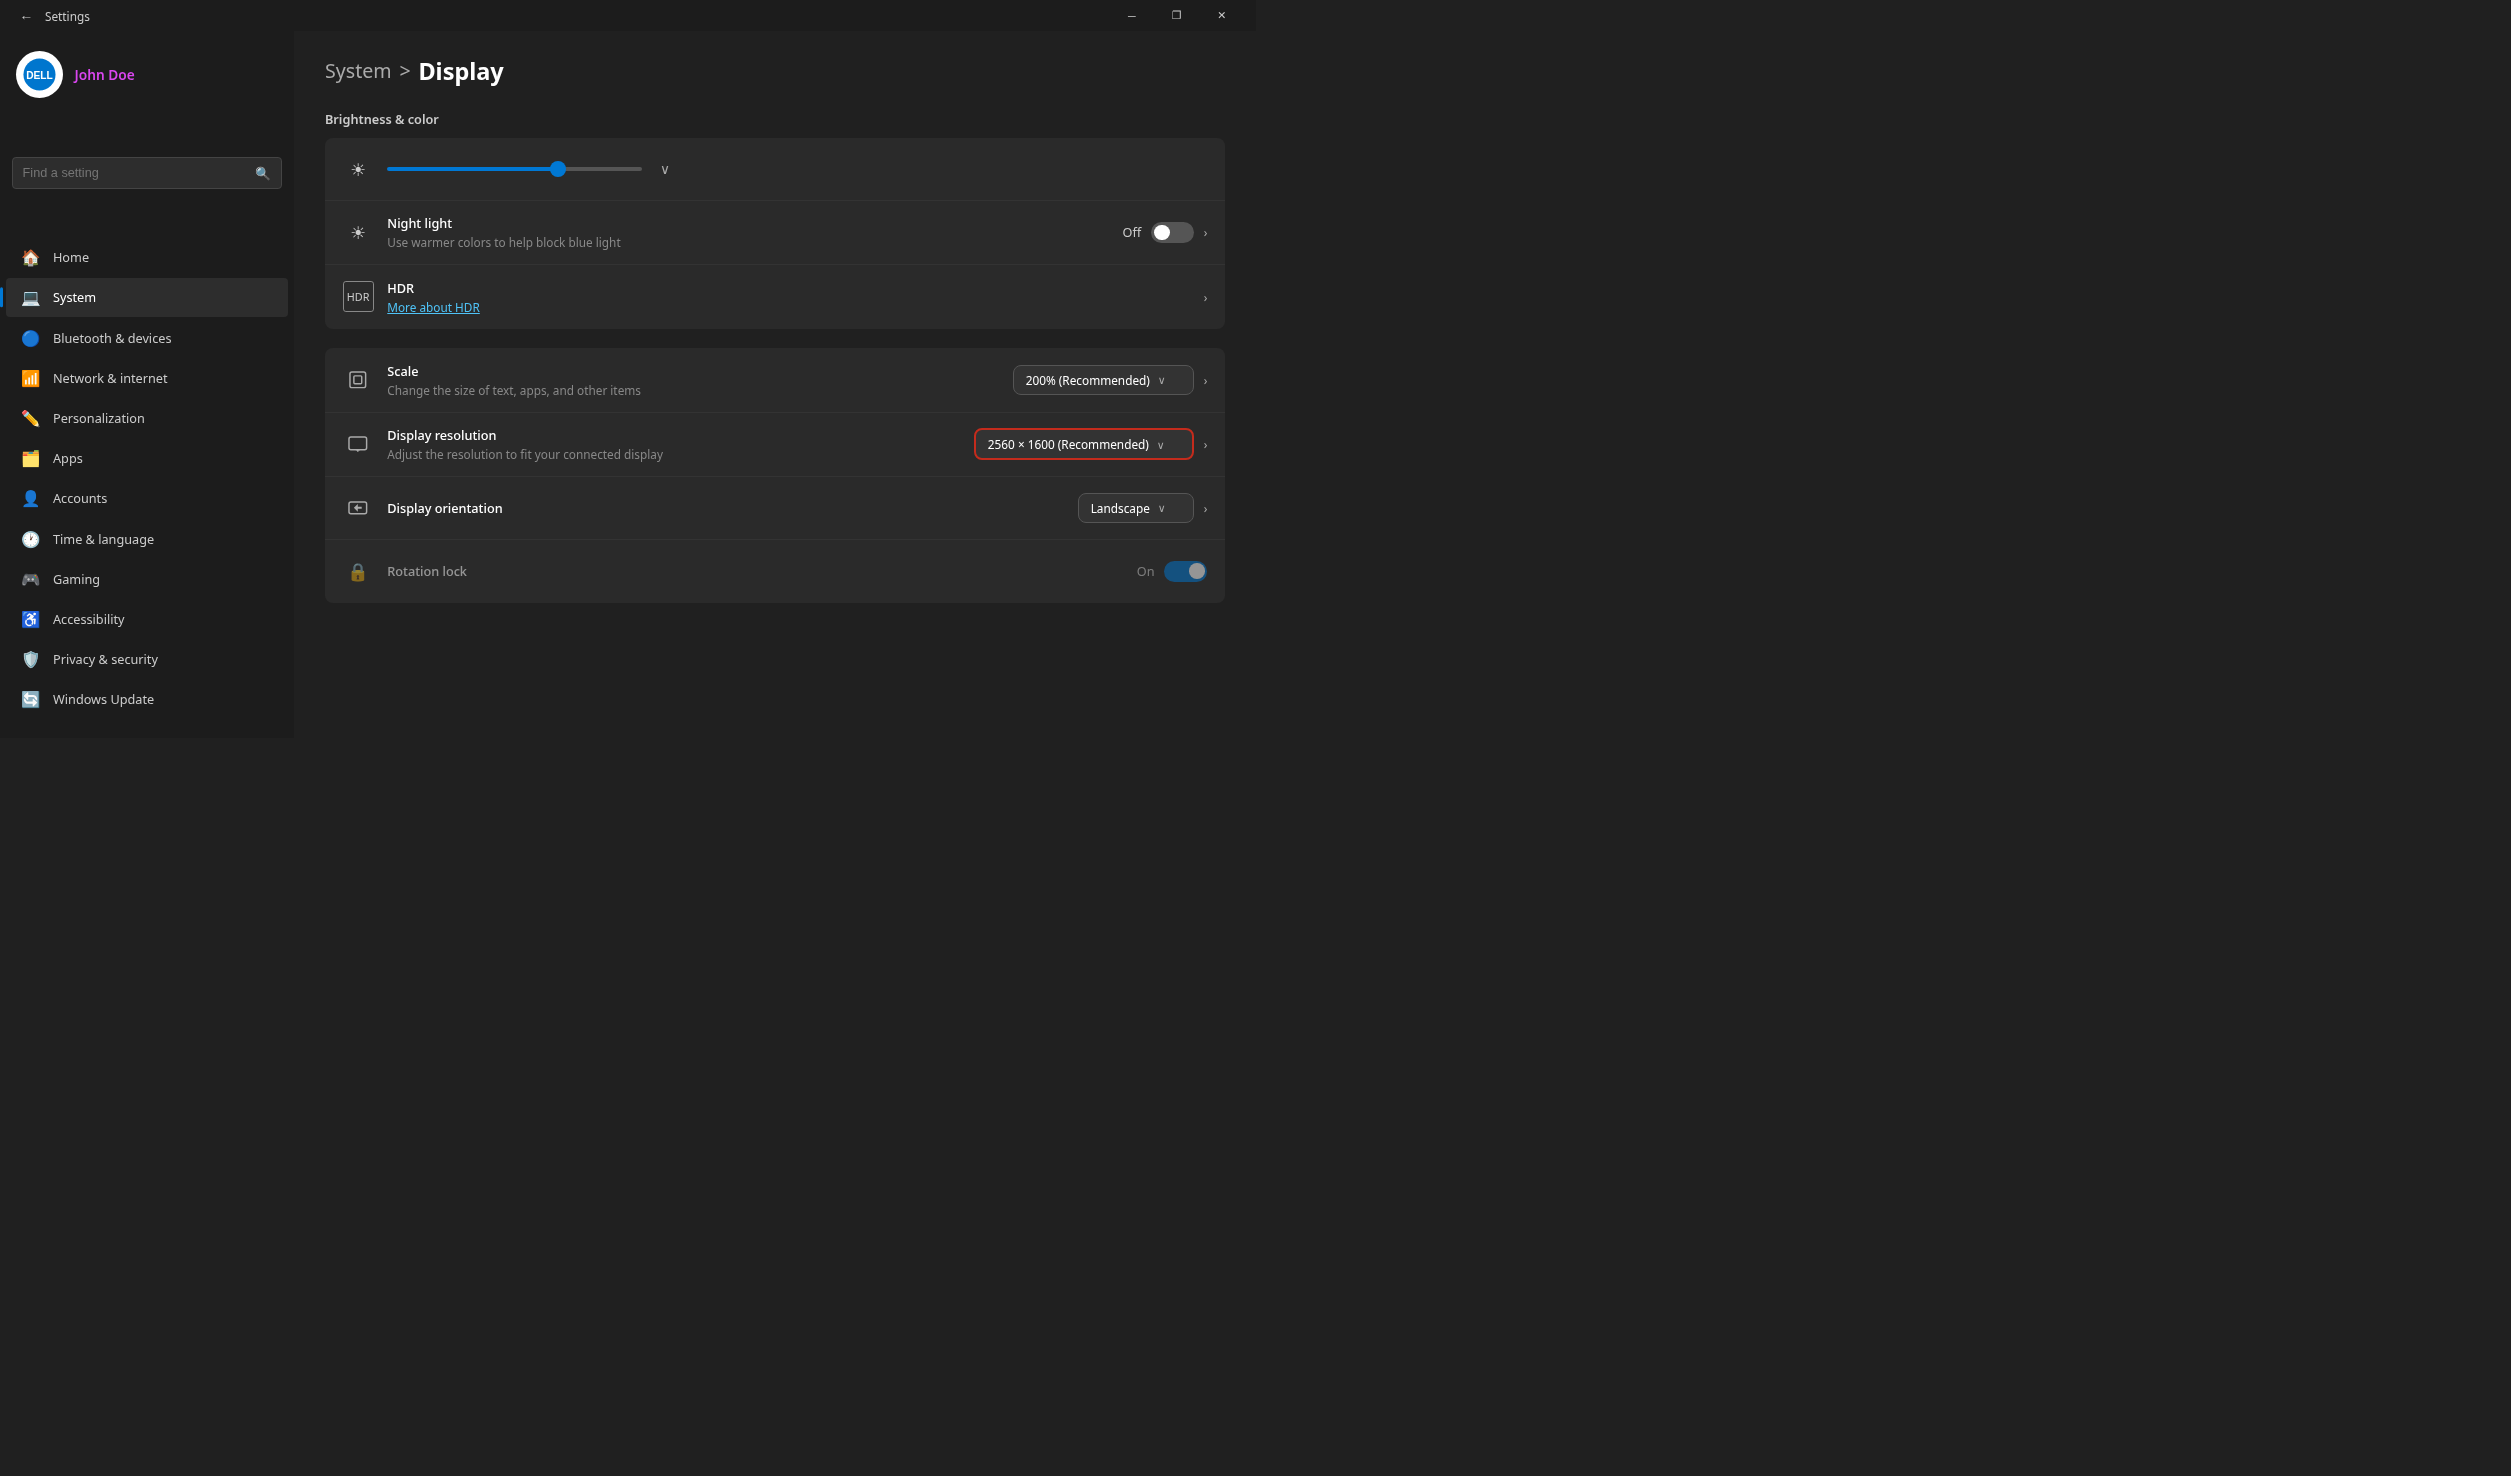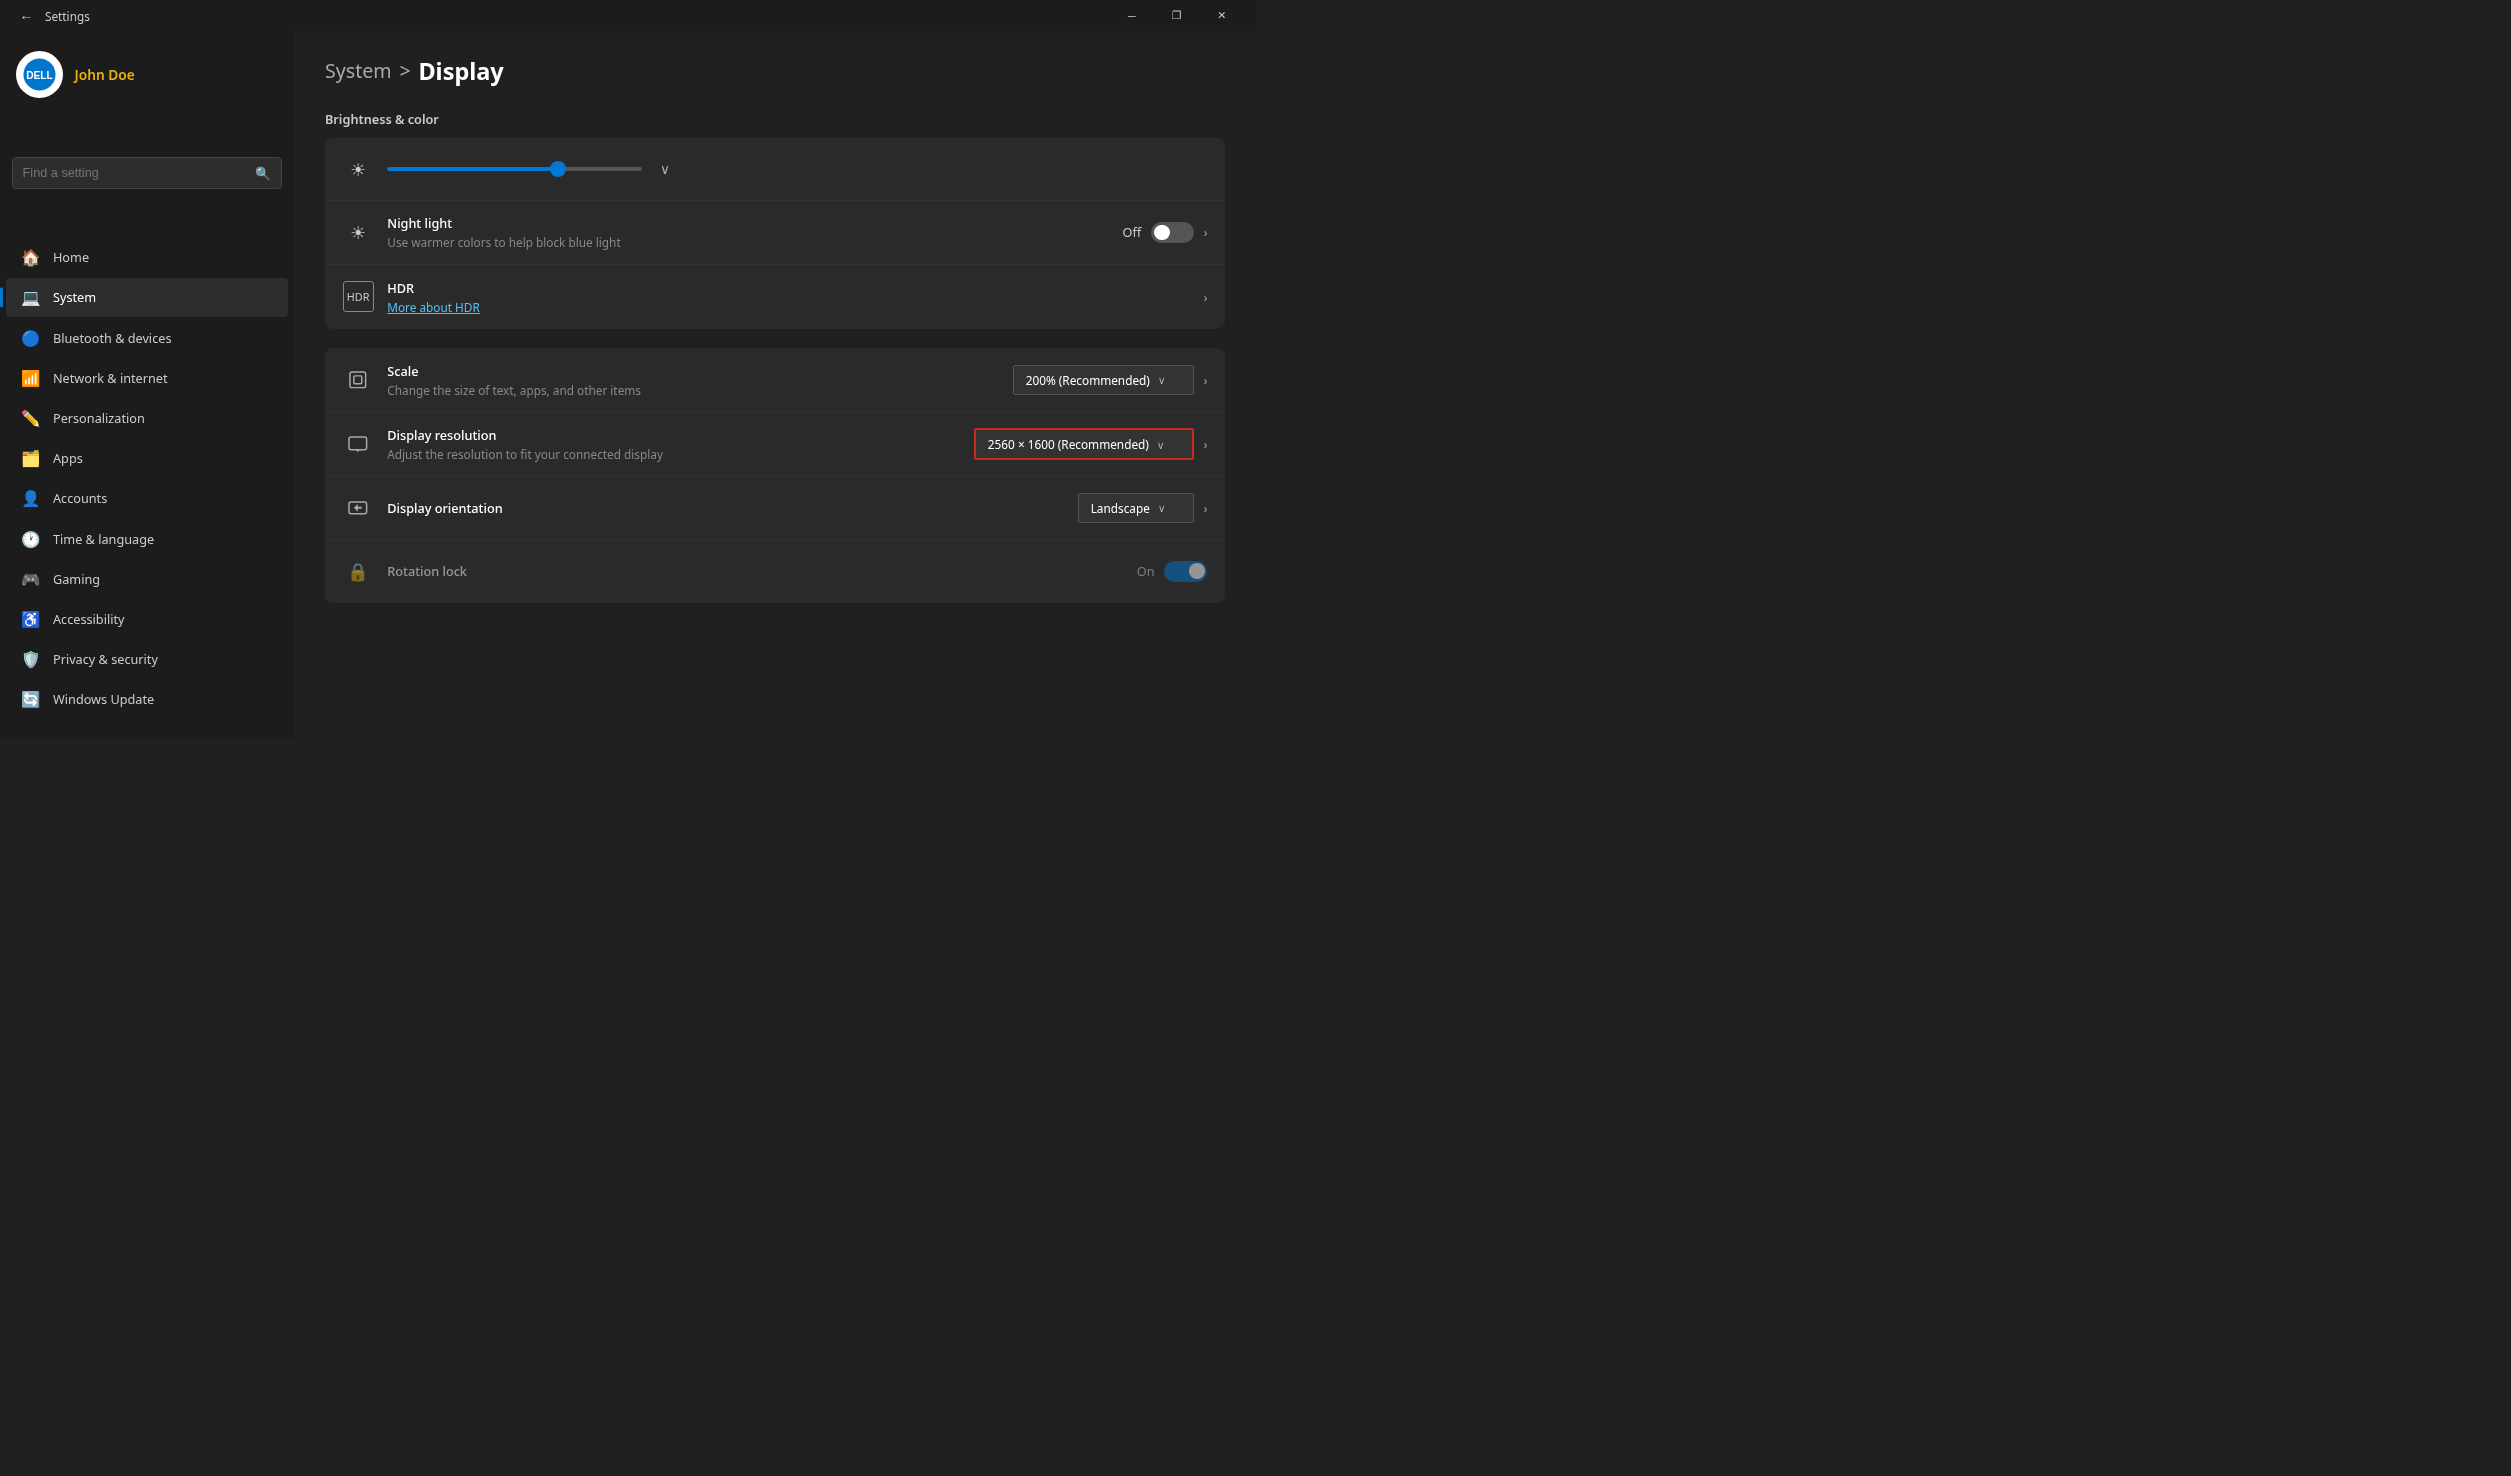--- a/index.html
+++ b/index.html
@@ -87,21 +87,21 @@
       background: #fff;
       display: flex;
       align-items: center;
       justify-content: center;
       flex-shrink: 0;
     }
     .dell-logo svg { width: 35px; height: 35px; }
     .profile-name {
       font-size: 13.7px;
       font-weight: 600;
-      color: #eab308;
+      color: #d946ef;
     }
 
     .search-container {
       padding: 7.8px 11.8px 11.8px;
     }
     .search-box {
       width: 100%;
       background: #2d2d2d;
       border: 1px solid #444;
       border-radius: 3.9px;
@@ -267,21 +267,21 @@
       transition: left 0.2s;
     }
     .toggle.on::after { left: 24.5px; }
 
     .toggle-label { font-size: 12.7px; color: #ccc; }
 
     
     .dropdown {
       background: #333;
       border: 1px solid #555;
-      border-radius: 2px;
+      border-radius: 8px;
       padding: 5.9px 27.4px 5.9px 11.8px;
       font-size: 11.8px;
       color: #fff;
       cursor: pointer;
       display: flex;
       align-items: center;
       gap: 7.8px;
       position: relative;
       white-space: nowrap;
     }

